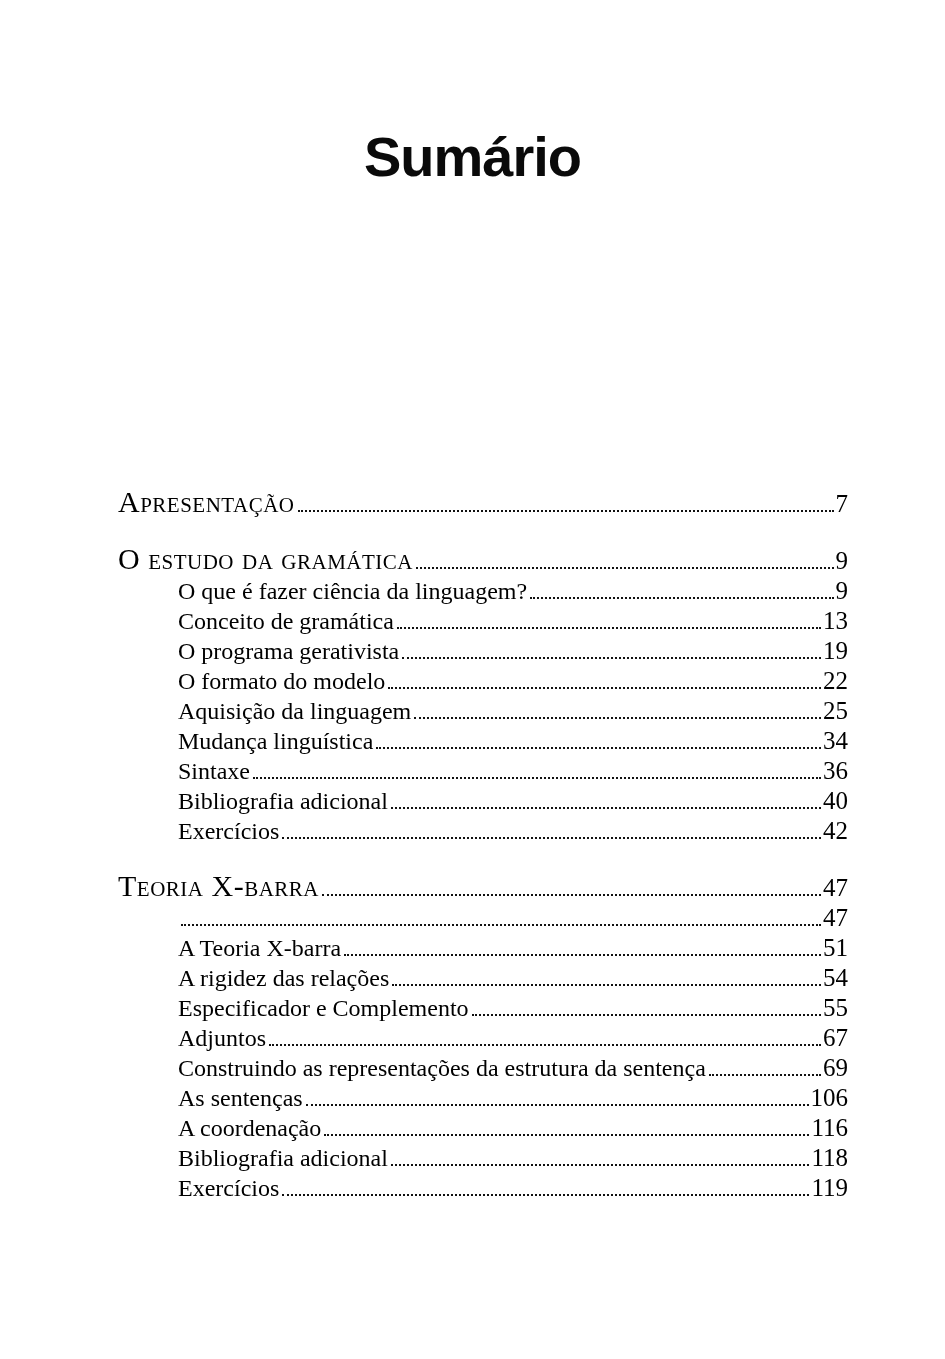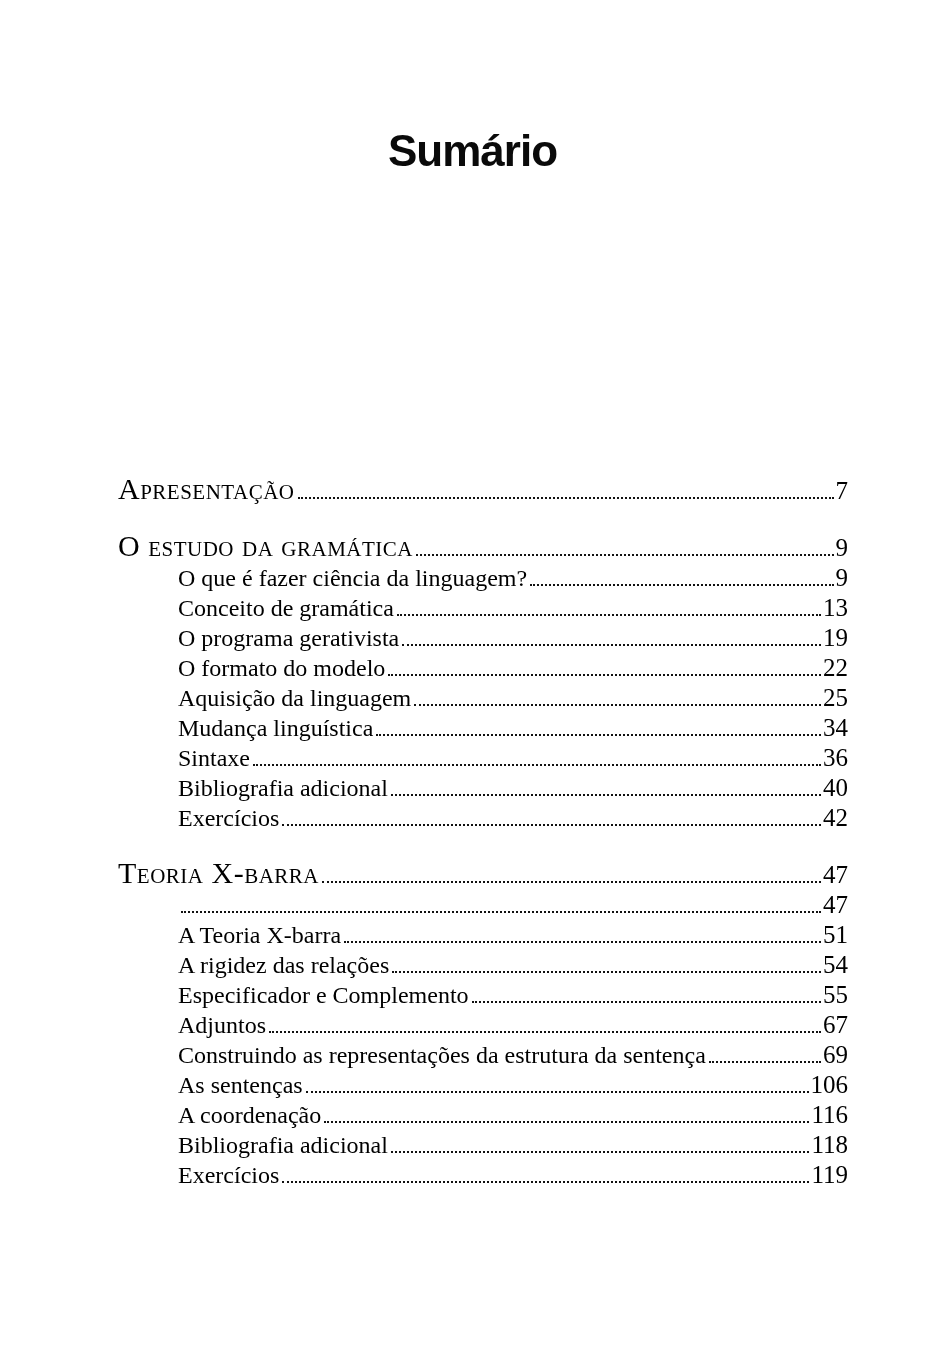--- a/index.html
+++ b/index.html
@@ -16,21 +16,21 @@
     font-family: "Liberation Serif", serif;
     overflow: hidden;
     box-sizing: border-box;
   }
   .doc-title {
     margin: 0;
     padding-top: 128px;
     text-align: center;
     font-family: "Liberation Sans", sans-serif;
     font-weight: bold;
-    font-size: 44px;
+    font-size: 56px;
     line-height: 1.05;
     letter-spacing: -1px;
     color: #0a0a0a;
   }
   .toc {
     margin: 300px auto 0 118px;
     width: 730px;
   }
   .row {
     display: flex;

